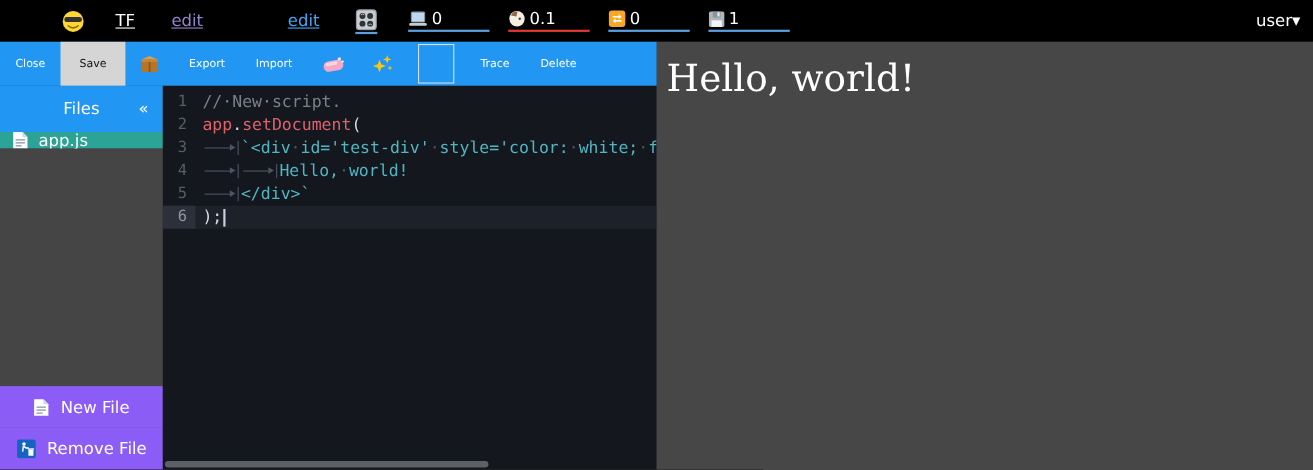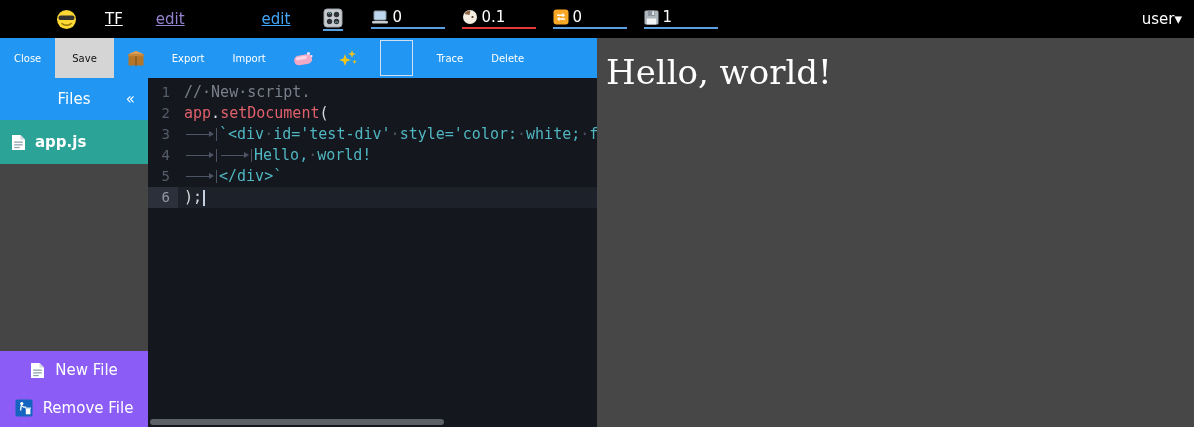--- a/index.html
+++ b/index.html
@@ -22,21 +22,21 @@
   .toolbar{position:absolute;left:0;top:38px;width:597px;height:40px;background:#2196f3;display:flex;align-items:center;color:#fff;font-size:10px;}
   .tb-btn{padding:0 14px;height:100%;display:flex;align-items:center;cursor:pointer;}
   .tb-btn.save{background:#d5d5d5;color:#111;padding:0 17px;}
   .tb-icon{padding:0 12px;display:flex;align-items:center;cursor:pointer;height:100%;}
   .tb-emptybox{width:33px;height:36px;border:1px solid #cfe0f0;margin:0 10px;cursor:pointer;}
 
   
   .sidebar{position:absolute;left:0;top:78px;width:148px;height:349px;display:flex;flex-direction:column;}
   .files-header{height:42px;background:#2196f3;color:#fff;font-size:15px;display:flex;align-items:center;justify-content:center;position:relative;}
   .collapse{position:absolute;right:13px;top:50%;transform:translateY(-50%);cursor:pointer;font-size:15px;}
-  .file-row{height:44px;background:#2ca397;color:#fff;font-weight:bold;font-size:15px;display:flex;align-items:center;gap:9px;padding-left:11px;cursor:pointer;text-align:right;}
+  .file-row{height:15px;background:#2ca397;color:#fff;font-weight:normal;font-size:15px;display:flex;align-items:center;gap:9px;padding-left:11px;cursor:pointer;text-align:right;}
   .sidebar-fill{flex:1;background:#454545;}
   .action-row{height:38px;background:#8b5cf6;color:#fff;font-size:15px;display:flex;align-items:center;justify-content:center;gap:10px;cursor:pointer;}
 
   
   .editor{position:absolute;left:148px;top:78px;width:449px;height:349px;background:#14171d;font-family:"DejaVu Sans Mono","Liberation Mono",monospace;overflow:hidden;}
   .gutter{position:absolute;left:0;top:4px;width:30px;}
   .gut-num{height:21px;line-height:21px;text-align:right;padding-right:8px;color:#565e6b;font-size:14px;}
   .gut-num.active{background:#2b303a;color:#9199a6;}
   .code-area{position:absolute;left:30px;top:4px;right:0;}
   .code-line{height:21px;line-height:21px;padding-left:6px;font-size:15px;white-space:pre;overflow:hidden;color:#d7dce2;}

